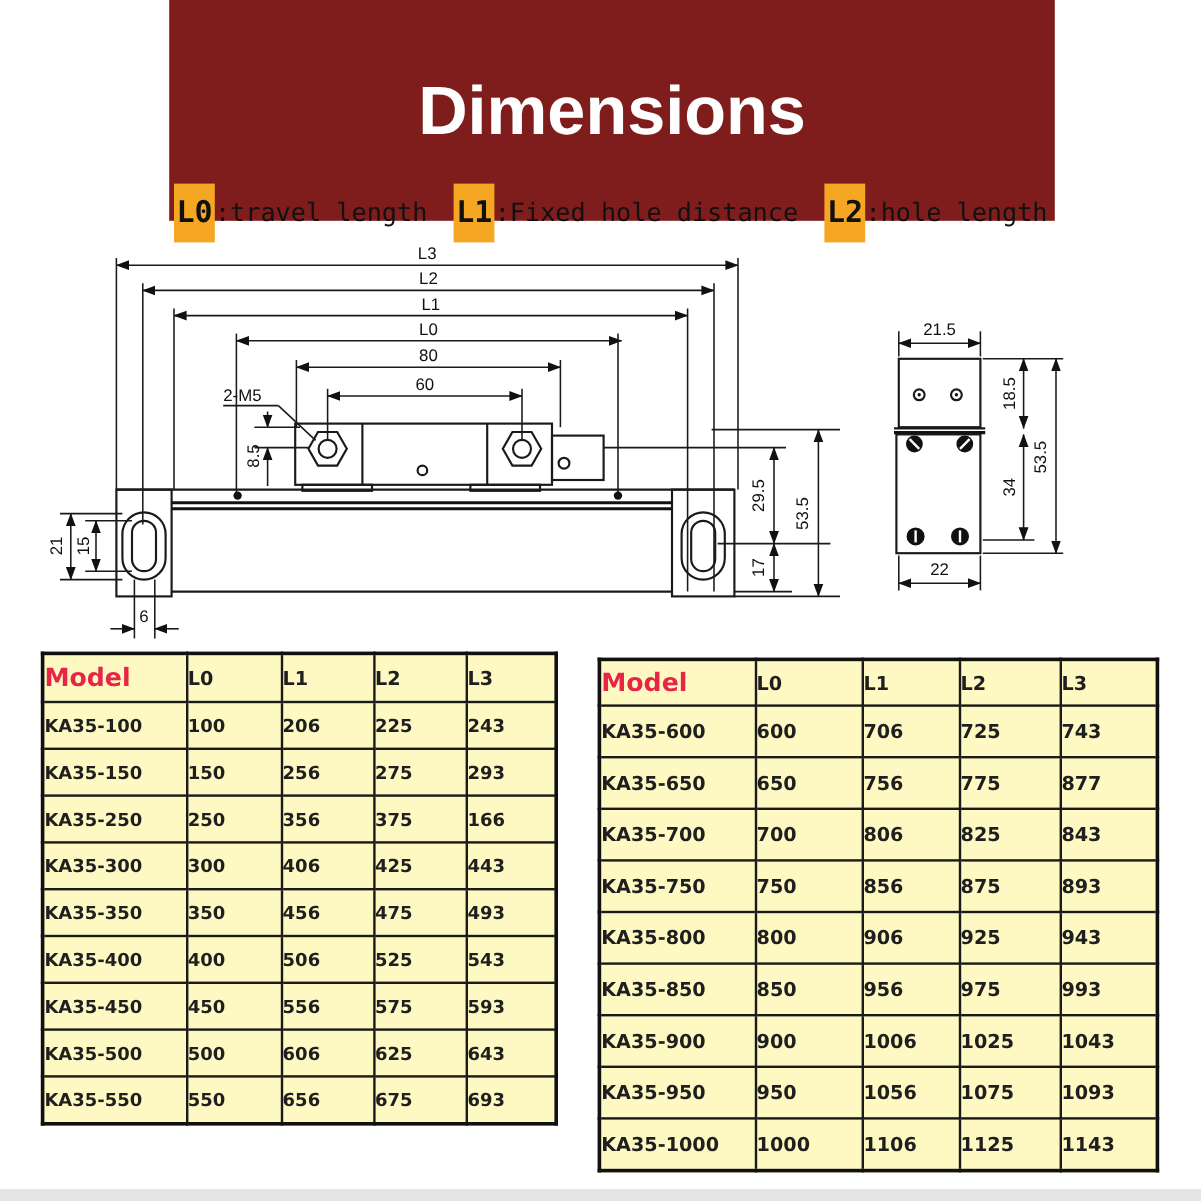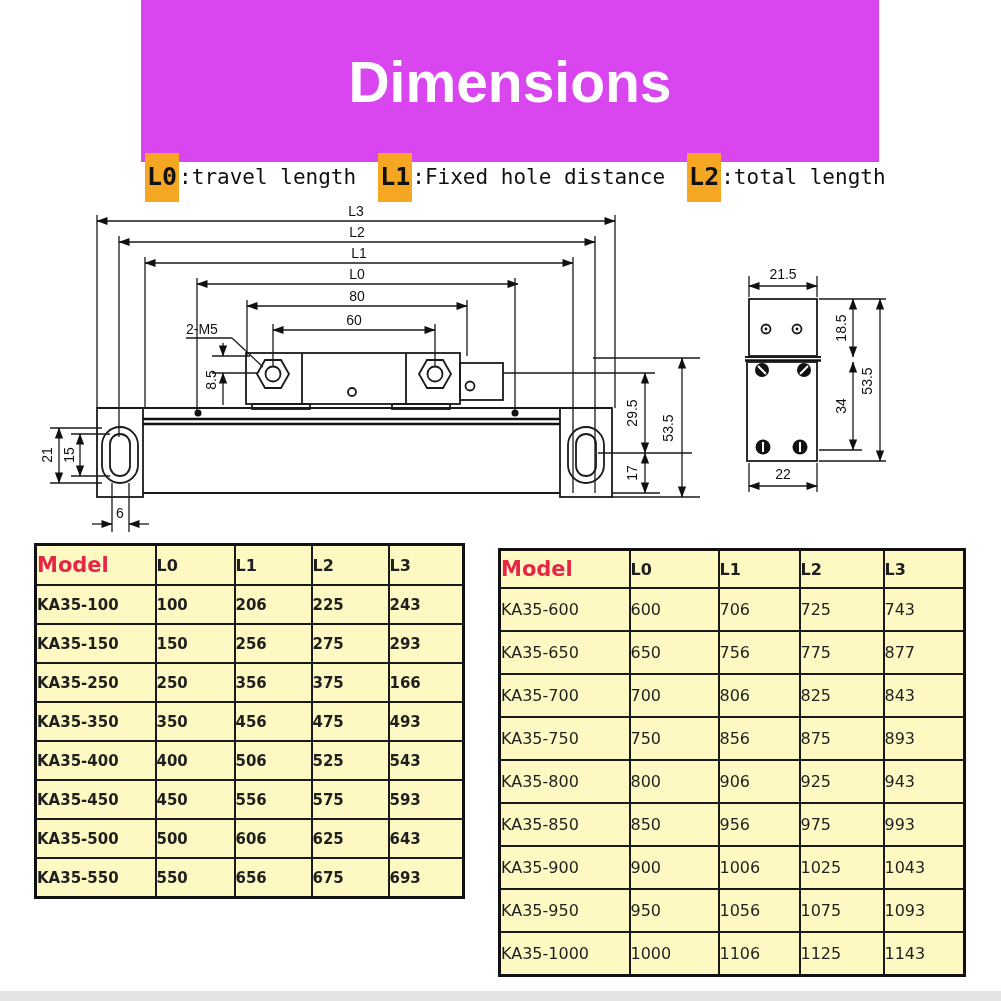--- a/index.html
+++ b/index.html
@@ -1,20 +1,20 @@
 <!DOCTYPE html>
 <html><head>
 <meta charset="utf-8">
 <style>
   html,body{margin:0;padding:0;background:#ffffff;}
   #page{position:relative;width:1001px;height:1001px;background:#ffffff;overflow:hidden;
         font-family:"Liberation Sans",sans-serif;color:#1a1a1a;}
 
   
-  .hdr{position:absolute;left:141px;top:0;width:738px;height:162px;background:#d946ef;
+  .hdr{position:absolute;left:141px;top:0;width:738px;height:184px;background:#7f1d1d;
        display:flex;flex-direction:column;align-items:center;justify-content:center;}
   .hdr-title{color:#fff;font-family:"Liberation Sans",sans-serif;font-weight:bold;
              font-size:57px;letter-spacing:0px;line-height:1;margin-top:2px;}
   .hdr-series{color:#fff;font-family:"DejaVu Sans Mono",monospace;font-size:34px;
               letter-spacing:2px;white-space:pre;margin-top:16px;}
 
   
   .legend{position:absolute;left:145px;top:151px;width:740px;height:52px;
           display:flex;align-items:center;gap:22px;
           font-family:"DejaVu Sans Mono",monospace;font-size:21px;color:#111;}
@@ -34,42 +34,42 @@
   
   table.dim{border-collapse:collapse;background:#fef9c3;table-layout:fixed;
             font-family:"DejaVu Sans",sans-serif;color:#1f1f1f;text-align:left;}
   table.dim th,table.dim td{border:2px solid #1a1a1a;padding:0;}
   table.dim{border:3px solid #111;}
   .tableL{position:absolute;left:34px;top:543px;width:428px;}
   .tableR{position:absolute;left:498px;top:548px;width:465px;}
   .tableL th{height:38px;font-size:16px;font-weight:bold;}
   .tableL td{height:37px;font-size:15px;font-weight:bold;}
   .tableR th{height:36px;font-size:16px;font-weight:bold;}
-  .tableR td{height:41px;font-size:16px;font-weight:normal;}
+  .tableR td{height:41px;font-size:16px;font-weight:bold;}
   th.modelh{color:#e62547;font-size:21px !important;font-weight:bold;}
   .tableL col.c0{width:120px}.tableL col.c1{width:79px}.tableL col.c2{width:77px}
   .tableL col.c3{width:77px}.tableL col.c4{width:75px}
   .tableR col.c0{width:130px}.tableR col.c1{width:89px}.tableR col.c2{width:81px}
   .tableR col.c3{width:84px}.tableR col.c4{width:81px}
 
   .bottom-strip{position:absolute;left:0;top:991px;width:1001px;height:10px;background:#e4e4e4;}
 </style>
 </head>
 <body>
 
 <div id="page">
 
   <div class="hdr">
     <div class="hdr-title">Dimensions</div>
   </div>
 
   <div class="legend">
     <span class="item"><span class="key">L0</span><span>:travel length</span></span>
     <span class="item"><span class="key">L1</span><span>:Fixed hole distance</span></span>
-    <span class="item"><span class="key">L2</span><span>:total length</span></span>
+    <span class="item"><span class="key">L2</span><span>:hole length</span></span>
   </div>
 
   <div class="draw">
     <svg width="1001" height="345" viewBox="0 205 1001 345" xmlns="http://www.w3.org/2000/svg">
       <defs>
         <marker id="arr" viewBox="0 0 10 10" refX="9" refY="5" markerWidth="9" markerHeight="9" orient="auto-start-reverse">
           <path d="M0,1.5 L9.5,5 L0,8.5 z" fill="#111"></path>
         </marker>
       </defs>
 
@@ -252,20 +252,27 @@
           <td>293</td>
         </tr>
         <tr>
           <td>KA35-250</td>
           <td>250</td>
           <td>356</td>
           <td>375</td>
           <td>166</td>
         </tr>
         <tr>
+          <td>KA35-300</td>
+          <td>300</td>
+          <td>406</td>
+          <td>425</td>
+          <td>443</td>
+        </tr>
+        <tr>
           <td>KA35-350</td>
           <td>350</td>
           <td>456</td>
           <td>475</td>
           <td>493</td>
         </tr>
         <tr>
           <td>KA35-400</td>
           <td>400</td>
           <td>506</td>

